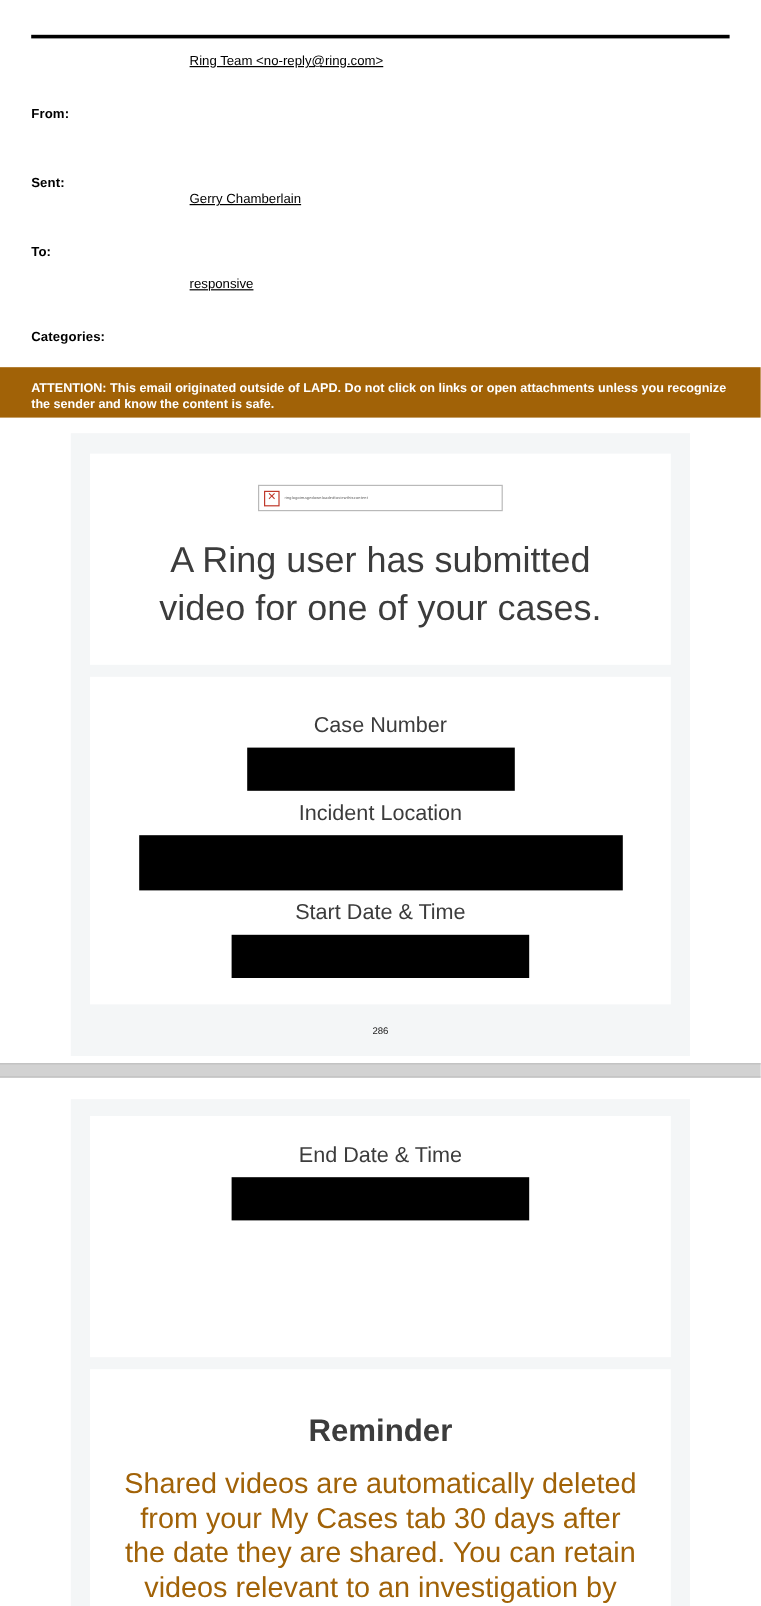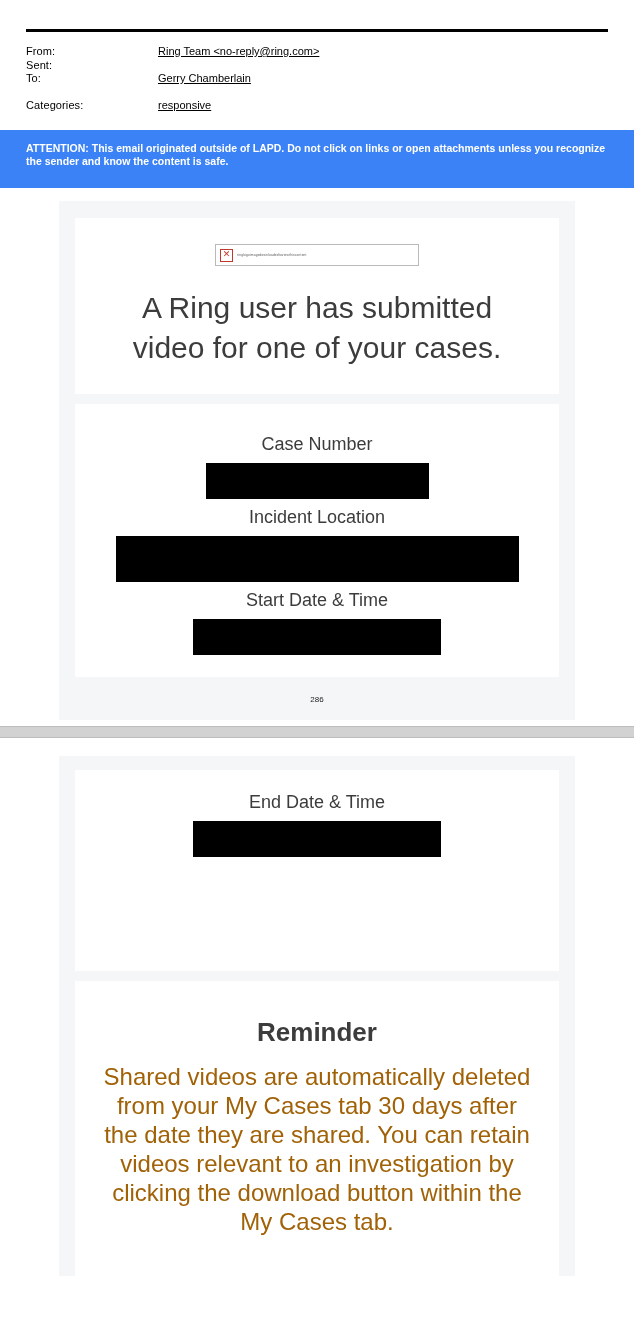--- a/index.html
+++ b/index.html
@@ -30,23 +30,24 @@
     padding: 0 0 0 26px;
     font-size: 11px;
     line-height: 13.5px;
   }
   .hdr-row {
     display: flex;
     align-items: flex-start;
   }
   .hdr-label {
     width: 132px;
-    font-weight: normal;
+    font-weight: bold;
     flex: none;
     letter-spacing: 0.1px;
+    margin-top: 44px;
   }
   .hdr-value {
     flex: 1;
     font-weight: normal;
     display: flex;
     align-items: center;
     text-decoration: underline;
   }
   .hdr-gap {
     height: 13px;
@@ -58,26 +59,26 @@
   }
   .redact-subject {
     width: 96px;
     height: 11px;
     margin-left: 1px;
   }
 
   
   .banner {
     margin-top: 18px;
-    background: #3b82f6;
+    background: #a16207;
     color: #ffffff;
     font-size: 10.5px;
     font-weight: bold;
     line-height: 13px;
-    padding: 12px 26px 16px 26px;
+    padding: 12px 26px 0 26px;
     height: 30px;
     box-sizing: content-box;
   }
 
   
   .body-wrap {
     background: #f4f6f7;
     margin: 13px 59px 0 59px;
     padding: 17px 0 0 0;
   }

